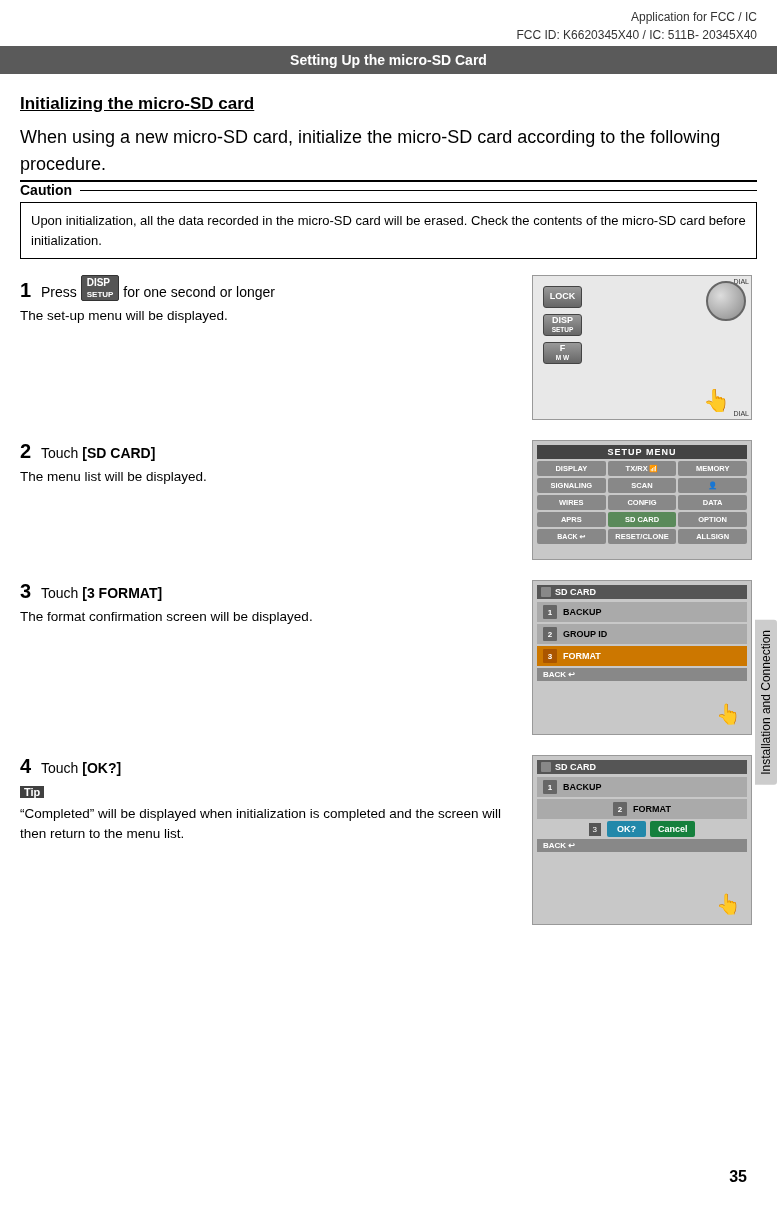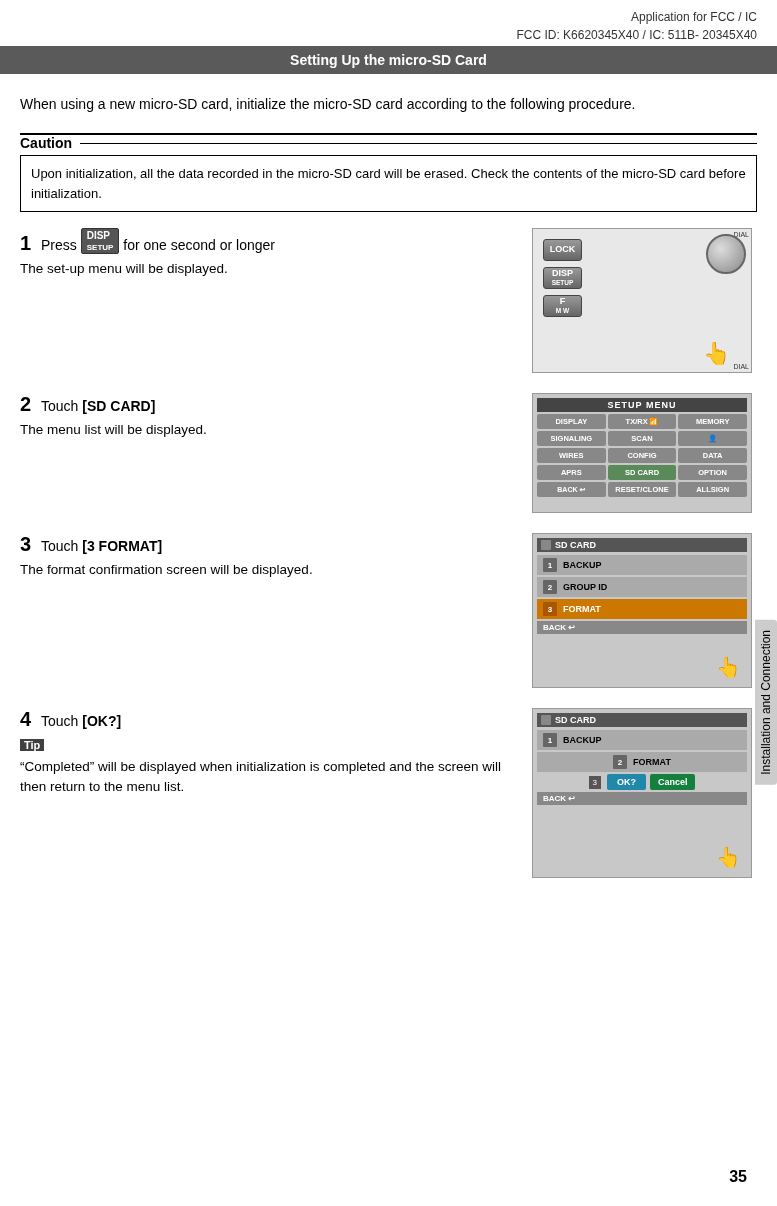--- a/index.html
+++ b/index.html
@@ -48,23 +48,23 @@
     
     .page-heading {
       font-size: 17px;
       font-weight: bold;
       text-decoration: underline;
       margin-bottom: 10px;
       color: #000;
     }
 
     .intro-text {
-      font-size: 14px;
+      font-size: 18px;
       line-height: 1.5;
-      margin-bottom: 18px;
+      margin-bottom: 2px;
     }
 
     
     .caution-box {
       border-top: 2px solid #000;
       margin-bottom: 16px;
     }
 
     .caution-label {
       font-size: 14px;
@@ -446,20 +446,21 @@
     <div>Application for FCC / IC</div>
     <div>FCC ID: K6620345X40 / IC: 511B- 20345X40</div>
   </div>
 
   <div class="section-title-bar">
     <span>Setting Up the micro-SD Card</span>
   </div>
 
   <div class="main-content">
 
+    <div class="page-heading">Initializing the micro-SD card</div>
 
     <div class="intro-text">When using a new micro-SD card, initialize the micro-SD card according to the following procedure.</div>
 
     <div class="caution-box">
       <div class="caution-label">Caution</div>
       <div class="caution-inner">Upon initialization, all the data recorded in the micro-SD card will be erased. Check the contents of the micro-SD card before initialization.</div>
     </div>
 
     <div class="step-row">
       <div class="step-text-col">

